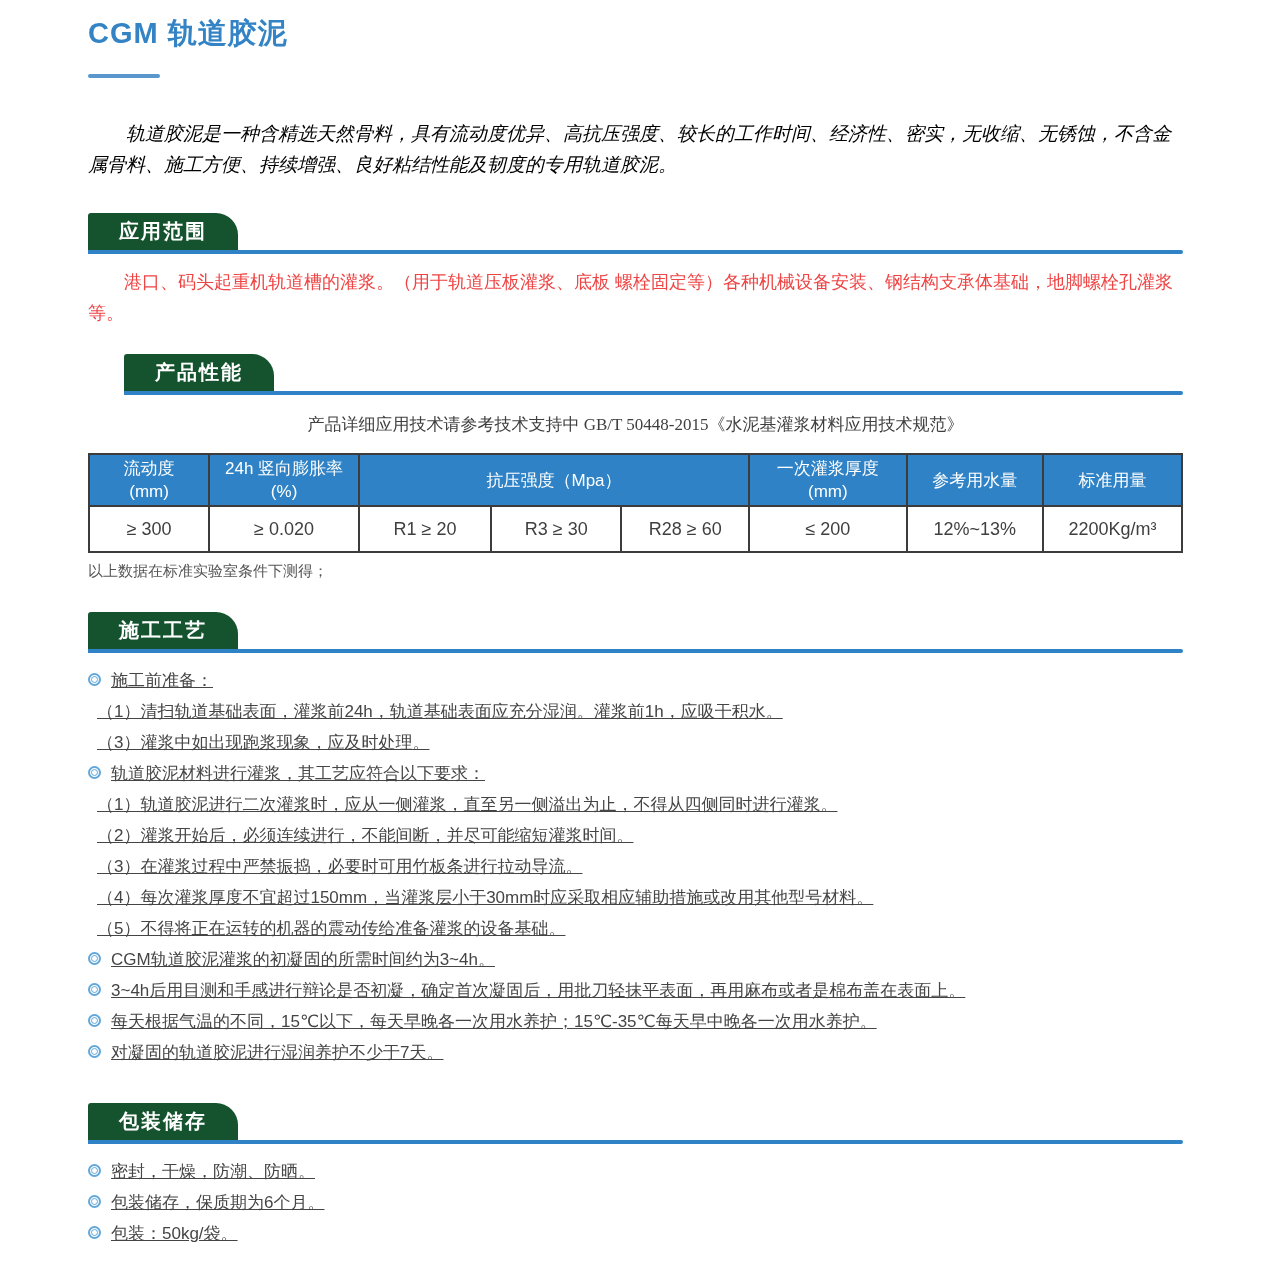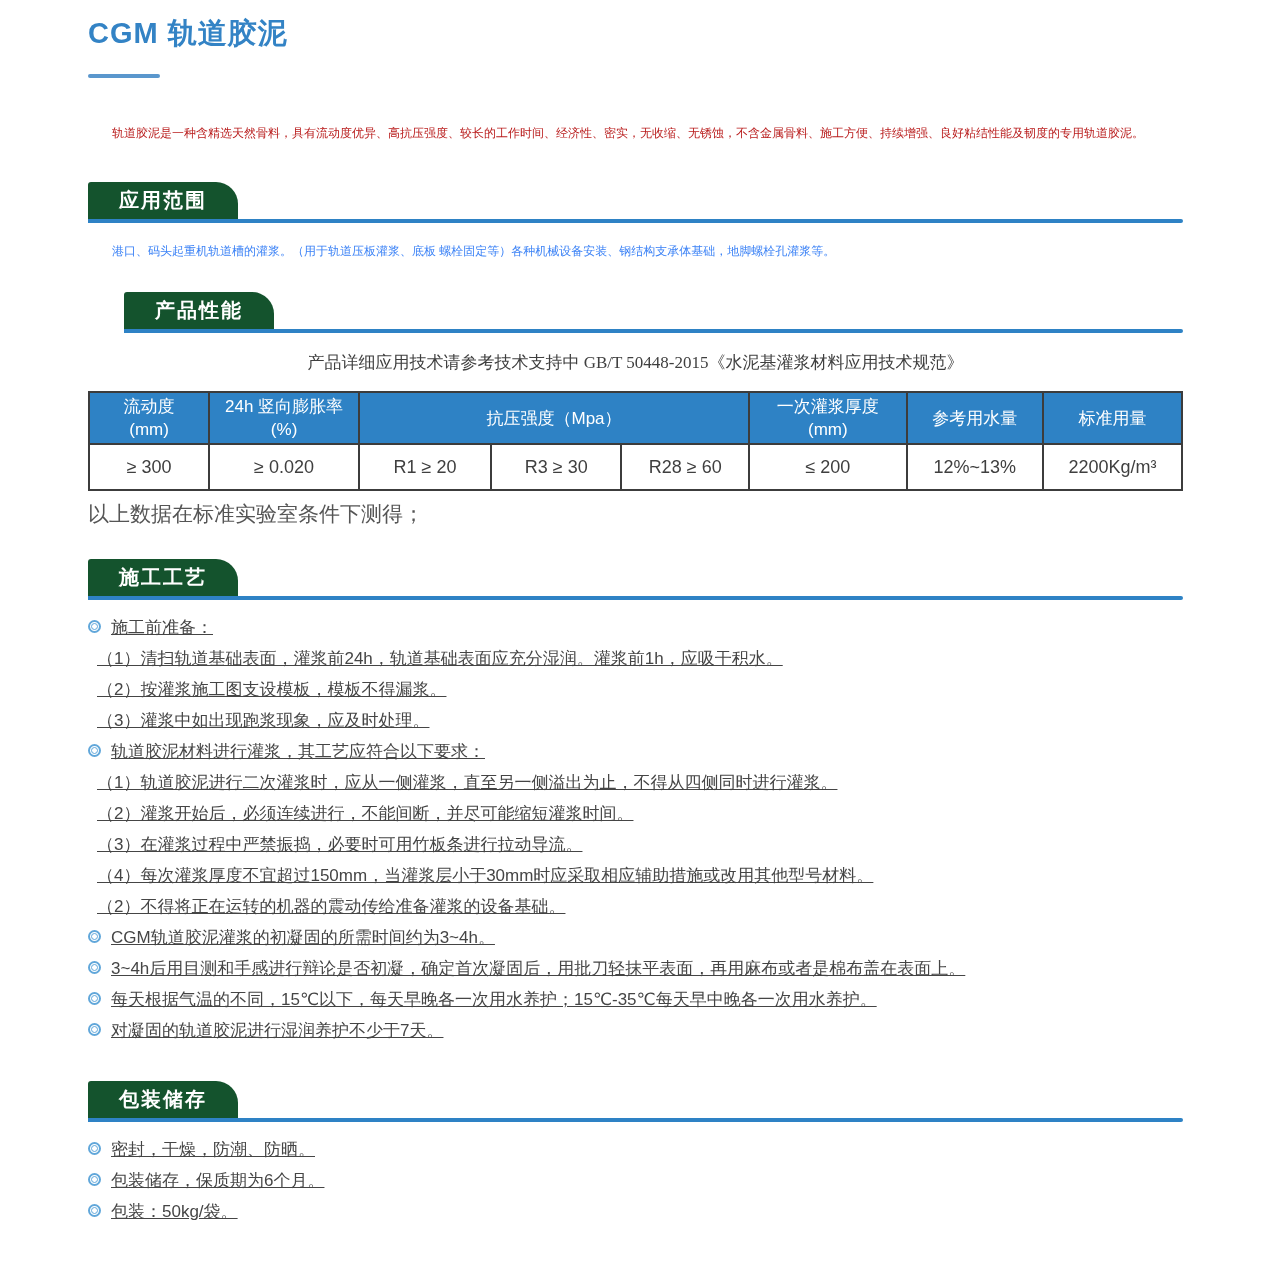--- a/index.html
+++ b/index.html
@@ -12,36 +12,36 @@
   }
   .page-title {
     font-size:29px; line-height:36px; font-weight:700;
     color:#3383c5; letter-spacing:1px; margin:0;
   }
   .title-underline {
     width:72px; height:4px; background:#5a97cd; border-radius:2px;
     margin-top:23px;
   }
   .intro {
-    margin-top:40px; font-size:12px; line-height:31px;
-    color:#b91c1c; text-indent:2em;
+    margin-top:40px; font-size:19px; line-height:31px;
+    color:#000000; text-indent:2em;font-style:italic;
   }
   .section-head { margin-top:0; }
   .badge {
     display:inline-block; width:150px; height:37px; line-height:37px;
     box-sizing:border-box; text-align:center;
     background:#14532d; color:#ffffff;
     font-size:20px; font-weight:700; letter-spacing:2px;
     border-radius:3px 22px 0 0;
     vertical-align:bottom;
   }
   .rule { height:4px; background:#2e82c5; border-radius:0 2px 2px 0; }
   .body-text {
-    margin-top:13px; font-size:12px; line-height:31px;
-    color:#3b82f6; text-indent:2em;
+    margin-top:13px; font-size:18px; line-height:31px;
+    color:#ef4444; text-indent:2em;
   }
   .sec-app { margin-top:33px; }
   .sec-perf { margin-top:25px;margin-left:36px; }
   .sec-constr { margin-top:31px; }
   .sec-pack { margin-top:40px; }
   .perf-note {
     margin-top:18px; text-align:center; font-size:17px; color:#3f3f3f;font-family:Liberation Serif, serif;
   }
   table.perf {
     width:100%; border-collapse:collapse; margin-top:12px;
@@ -51,21 +51,21 @@
     border:2px solid #3c3c3c; text-align:center; vertical-align:middle;
     padding:2px 4px; box-sizing:border-box;
   }
   table.perf th {
     background:#2e82c5; color:#ffffff; font-weight:400;
     font-size:17px; line-height:23px; height:52px; white-space:pre-line;
   }
   table.perf td {
     font-size:18px; color:#3f3f3f; height:46px; background:#ffffff;
   }
-  .footnote { margin-top:9px; font-size:21px; color:#555555; }
+  .footnote { margin-top:9px; font-size:15px; color:#555555; }
   .list { margin-top:18px;text-decoration:underline; }
   .li {
     display:flex; align-items:flex-start;
     font-size:17px; line-height:20px; color:#454545;
     margin-bottom:11px;
   }
   .li.sub { padding-left:9px; }
   .bullet-icon {
     flex:0 0 auto; width:13px; height:13px; box-sizing:border-box;
     border:2px solid #61a7da; border-radius:50%;
@@ -139,43 +139,40 @@
 </div>
 <div class="list">
   <div class="li bullet">
       <span class="bullet-icon"></span>
       <span>施工前准备：</span>
     </div>
   <div class="li sub">
       <span>（1）清扫轨道基础表面，灌浆前24h，轨道基础表面应充分湿润。灌浆前1h，应吸干积水。</span>
     </div>
   <div class="li sub">
-      <span>（2）按灌浆施工图支设模板，模板不得漏浆。</span>
-    </div>
-  <div class="li sub">
       <span>（3）灌浆中如出现跑浆现象，应及时处理。</span>
     </div>
   <div class="li bullet">
       <span class="bullet-icon"></span>
       <span>轨道胶泥材料进行灌浆，其工艺应符合以下要求：</span>
     </div>
   <div class="li sub">
       <span>（1）轨道胶泥进行二次灌浆时，应从一侧灌浆，直至另一侧溢出为止，不得从四侧同时进行灌浆。</span>
     </div>
   <div class="li sub">
       <span>（2）灌浆开始后，必须连续进行，不能间断，并尽可能缩短灌浆时间。</span>
     </div>
   <div class="li sub">
       <span>（3）在灌浆过程中严禁振捣，必要时可用竹板条进行拉动导流。</span>
     </div>
   <div class="li sub">
       <span>（4）每次灌浆厚度不宜超过150mm，当灌浆层小于30mm时应采取相应辅助措施或改用其他型号材料。</span>
     </div>
   <div class="li sub">
-      <span>（2）不得将正在运转的机器的震动传给准备灌浆的设备基础。</span>
+      <span>（5）不得将正在运转的机器的震动传给准备灌浆的设备基础。</span>
     </div>
   <div class="li bullet">
       <span class="bullet-icon"></span>
       <span>CGM轨道胶泥灌浆的初凝固的所需时间约为3~4h。</span>
     </div>
   <div class="li bullet">
       <span class="bullet-icon"></span>
       <span>3~4h后用目测和手感进行辩论是否初凝，确定首次凝固后，用批刀轻抹平表面，再用麻布或者是棉布盖在表面上。</span>
     </div>
   <div class="li bullet">

